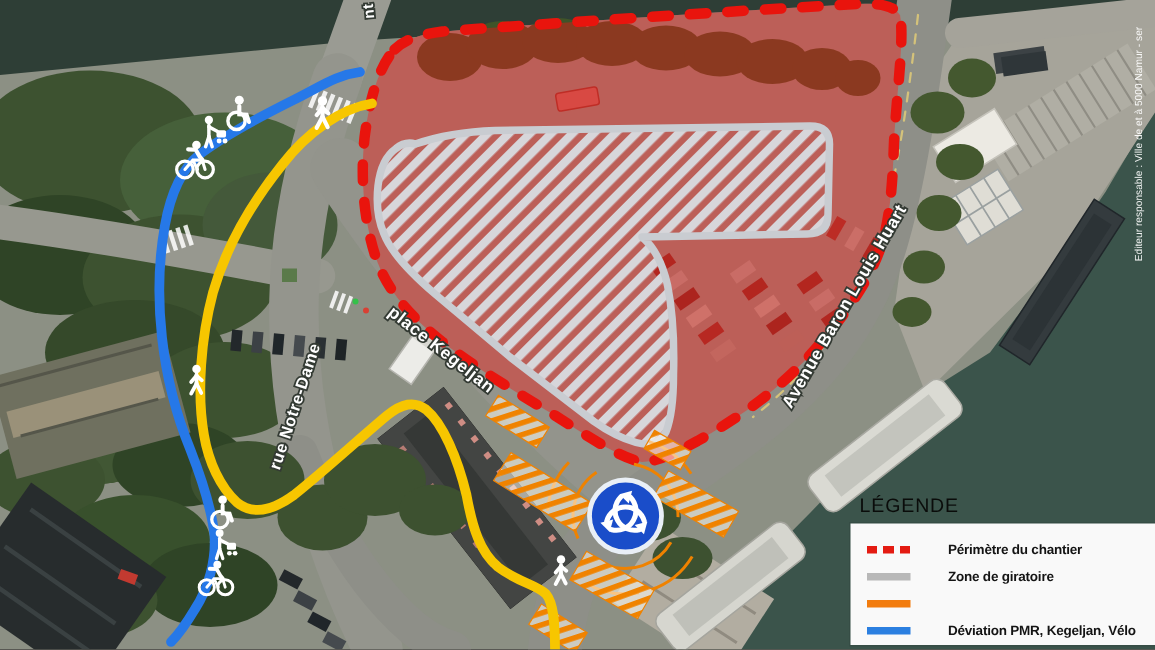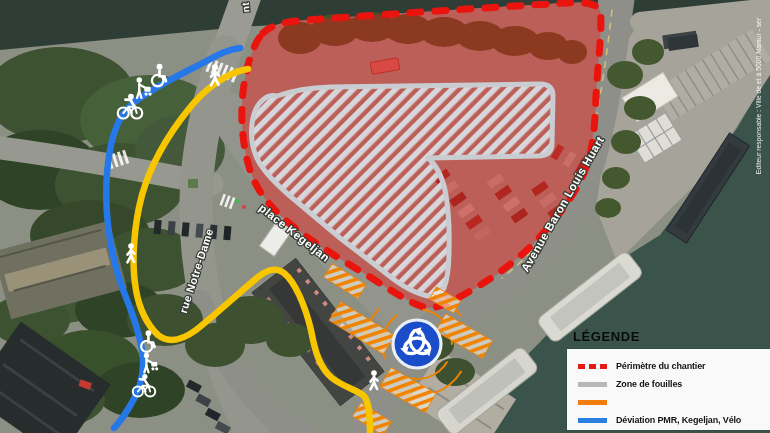--- a/index.html
+++ b/index.html
@@ -4,24 +4,24 @@
 <style>
   html,body{margin:0;padding:0;background:#222;}
   #stage{position:relative;width:770px;height:433px;overflow:hidden;
          font-family:"Liberation Sans","DejaVu Sans",sans-serif;background:#8c9084;}
   #map-svg{position:absolute;left:0;top:0;}
   .street-label{fill:#fff;font-weight:bold;stroke:#333a33;stroke-width:2.4px;
                 paint-order:stroke;letter-spacing:.4px;}
   .credit-label{fill:rgba(255,255,255,.92);font-weight:normal;}
   
   .legend{position:absolute;left:567px;top:329px;width:203px;}
-  .legend-title{font-size:13px;font-weight:bold;color:#0a0c0a;letter-spacing:.6px;margin:0 0 5px 6px;}
+  .legend-title{font-size:13px;font-weight:normal;color:#0a0c0a;letter-spacing:.6px;margin:0 0 5px 6px;}
   .legend-panel{background:rgba(255,255,255,.97);width:203px;height:81px;
                 box-sizing:border-box;padding:8px 0 0 11px;box-shadow:0 0 0 1px rgba(0,0,0,.08);}
-  .legend-row{display:flex;align-items:center;height:18px;gap:9px;}
+  .legend-row{display:flex;align-items:center;height:18px;gap:25px;}
   .sw{width:29px;height:5px;flex:0 0 29px;}
   .sw-dash{background:repeating-linear-gradient(90deg,#e41b12 0 7px,rgba(0,0,0,0) 7px 11px);}
   .sw-gray{background:#b8b8b8;}
   .sw-orange{background:#f27c0e;}
   .sw-blue{background:#2b7fe0;}
   .legend-label{font-size:9px;font-weight:bold;color:#141414;white-space:nowrap;letter-spacing:-.15px;}
 </style>
 </head>
 <body>
 
@@ -350,21 +350,21 @@
 
 <div class="legend">
   <div class="legend-title">LÉGENDE</div>
   <div class="legend-panel">
     <div class="legend-row">
       <span class="sw sw-dash"></span>
       <span class="legend-label">Périmètre du chantier</span>
     </div>
     <div class="legend-row">
       <span class="sw sw-gray"></span>
-      <span class="legend-label">Zone de fouilles</span>
+      <span class="legend-label">Zone de giratoire</span>
     </div>
     <div class="legend-row">
       <span class="sw sw-orange"></span>
     </div>
     <div class="legend-row">
       <span class="sw sw-blue"></span>
       <span class="legend-label">Déviation PMR, Kegeljan, Vélo</span>
     </div>
   </div>
 </div>

